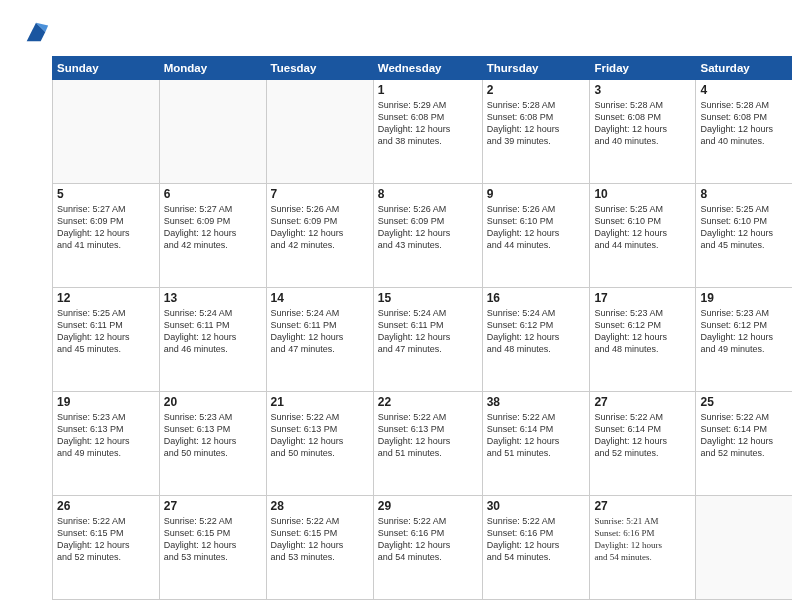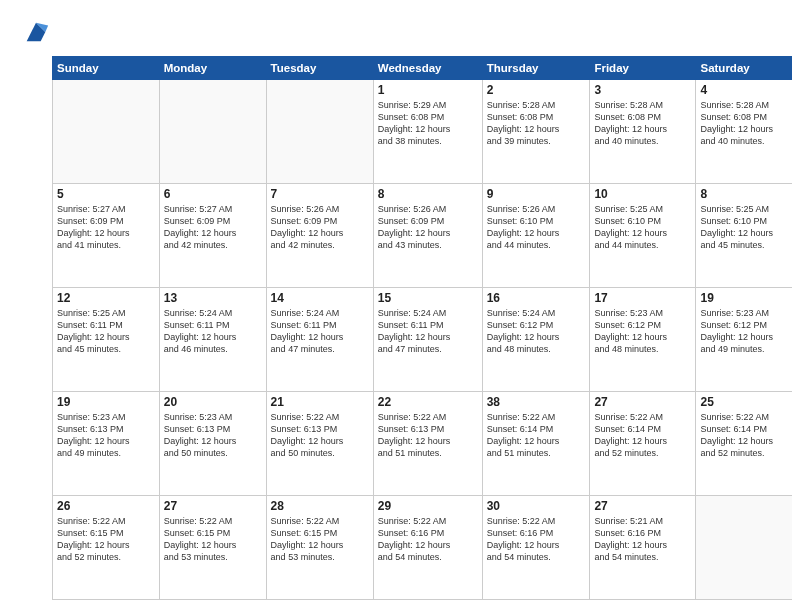--- a/index.html
+++ b/index.html
@@ -354,21 +354,21 @@
           </td>
           <td>
             <span class="day-num">30</span>
             <div class="day-info" style="white-space: pre-line;">Sunrise: 5:22 AM
 Sunset: 6:16 PM
 Daylight: 12 hours
 and 54 minutes.</div>
           </td>
           <td>
             <span class="day-num">27</span>
-            <div class="day-info" style="white-space: pre-line;">Sunrise: 5:21 AM
+            <div class="day-info" style="white-space: pre-line; font-family: Liberation Serif, serif;">Sunrise: 5:21 AM
 Sunset: 6:16 PM
 Daylight: 12 hours
 and 54 minutes.</div>
           </td>
           <td class="empty"></td>
         </tr>
       </tbody>
   </table>
 </div>
 

